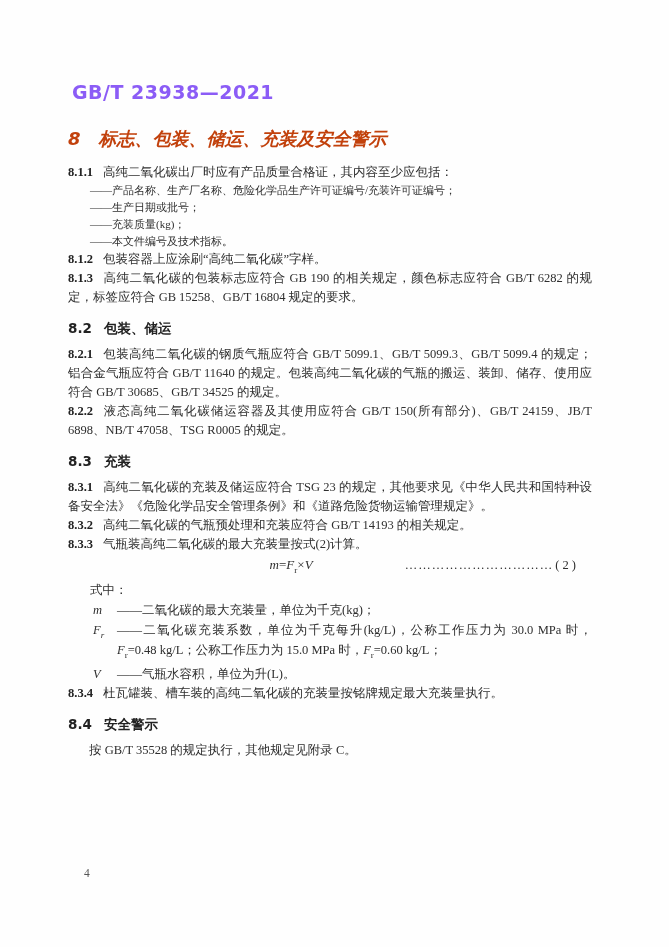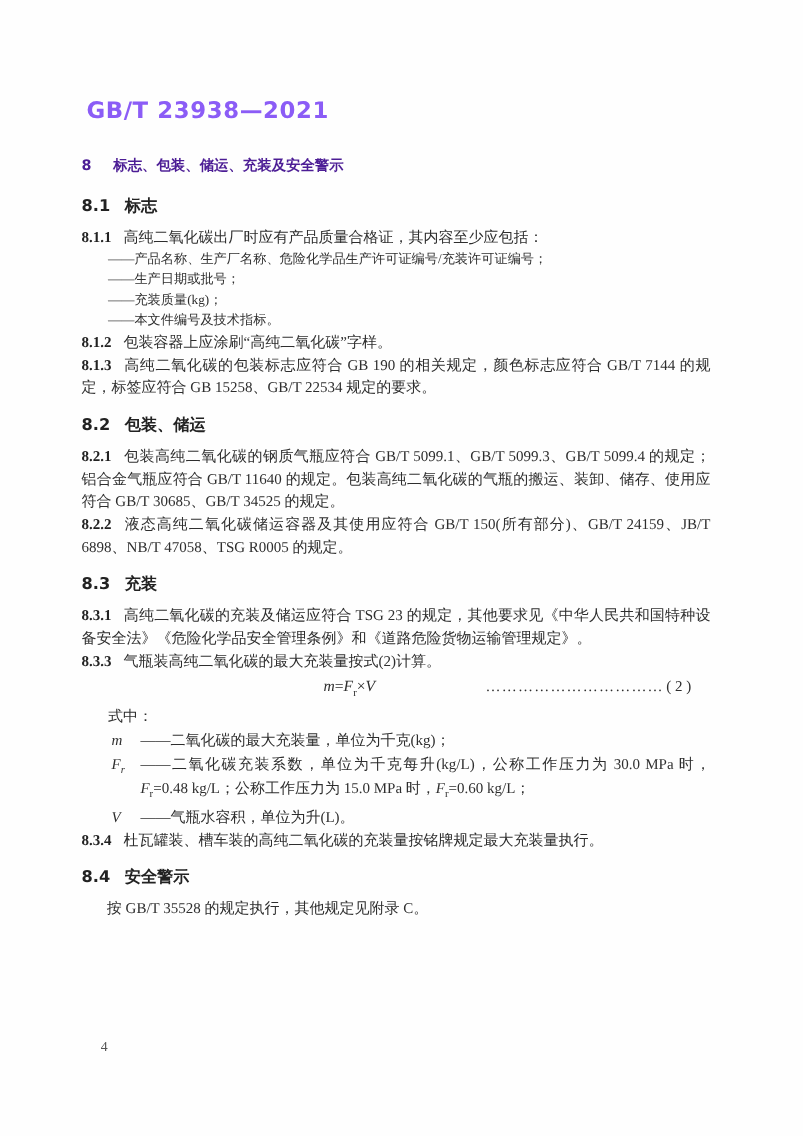--- a/index.html
+++ b/index.html
@@ -15,22 +15,22 @@
     position: absolute; top: 81px; left: 72px;
     font-family: "DejaVu Sans", "Liberation Sans", sans-serif;
     font-weight: bold; font-size: 19px; color: #8b5cf6;
     letter-spacing: 0.5px;
   }
   .content {
     position: absolute; left: 68px; top: 130px; width: 524px;
   }
   .chapter-heading {
     font-family: "DejaVu Sans", "Liberation Sans", sans-serif;
-    font-weight: bold; font-size: 12px; line-height: 17px;
-    color: #4c1d95; margin: 0 0 16px 0;
+    font-weight: bold; font-size: 18px; line-height: 17px;
+    color: #c2410c; margin: 0 0 16px 0; font-style: italic;
   }
   .chapter-heading .num { margin-right: 18px; }
   .section-heading {
     font-family: "DejaVu Sans", "Liberation Sans", sans-serif;
     font-weight: bold; font-size: 13.5px; line-height: 18px;
     color: #222; margin: 12px 0 8px 0;
   }
   .section-heading .num { margin-right: 12px; }
   .clause {
     font-size: 12.5px; line-height: 19px;
@@ -82,58 +82,58 @@
 <body>
 
 <div class="doc-header">GB/T 23938—2021</div>
 
 <div class="content">
 
   <div class="chapter-heading">
     <span class="num">8</span><span>标志、包装、储运、充装及安全警示</span>
   </div>
 
-  <div class="section-heading">
-    <span class="num">8.1</span><span>标志</span>
-  </div>
 
   <p class="clause">
     <b class="cnum">8.1.1</b><span>高纯二氧化碳出厂时应有产品质量合格证，其内容至少应包括：</span>
   </p>
   <div class="dash-list">
     <div class="dash-item">——产品名称、生产厂名称、危险化学品生产许可证编号/充装许可证编号；</div>
     <div class="dash-item">——生产日期或批号；</div>
     <div class="dash-item">——充装质量(kg)；</div>
     <div class="dash-item">——本文件编号及技术指标。</div>
   </div>
 
   <p class="clause">
     <b class="cnum">8.1.2</b><span>包装容器上应涂刷“高纯二氧化碳”字样。</span>
   </p>
   <p class="clause">
-    <b class="cnum">8.1.3</b><span>高纯二氧化碳的包装标志应符合 GB 190 的相关规定，颜色标志应符合 GB/T 7144 的规定，标签应符合 GB 15258、GB/T 22534 规定的要求。</span>
+    <b class="cnum">8.1.3</b><span>高纯二氧化碳的包装标志应符合 GB 190 的相关规定，颜色标志应符合 GB/T 6282 的规定，标签应符合 GB 15258、GB/T 16804 规定的要求。</span>
   </p>
 
   <div class="section-heading">
     <span class="num">8.2</span><span>包装、储运</span>
   </div>
 
   <p class="clause">
     <b class="cnum">8.2.1</b><span>包装高纯二氧化碳的钢质气瓶应符合 GB/T 5099.1、GB/T 5099.3、GB/T 5099.4 的规定；铝合金气瓶应符合 GB/T 11640 的规定。包装高纯二氧化碳的气瓶的搬运、装卸、储存、使用应符合 GB/T 30685、GB/T 34525 的规定。</span>
   </p>
   <p class="clause">
     <b class="cnum">8.2.2</b><span>液态高纯二氧化碳储运容器及其使用应符合 GB/T 150(所有部分)、GB/T 24159、JB/T 6898、NB/T 47058、TSG R0005 的规定。</span>
   </p>
 
   <div class="section-heading">
     <span class="num">8.3</span><span>充装</span>
   </div>
 
   <p class="clause">
     <b class="cnum">8.3.1</b><span>高纯二氧化碳的充装及储运应符合 TSG 23 的规定，其他要求见《中华人民共和国特种设备安全法》《危险化学品安全管理条例》和《道路危险货物运输管理规定》。</span>
+  </p>
+  <p class="clause">
+    <b class="cnum">8.3.2</b><span>高纯二氧化碳的气瓶预处理和充装应符合 GB/T 14193 的相关规定。</span>
   </p>
   <p class="clause">
     <b class="cnum">8.3.3</b><span>气瓶装高纯二氧化碳的最大充装量按式(2)计算。</span>
   </p>
 
   <div class="formula-row">
     <span class="spacer"></span>
     <span class="formula"><i>m</i><span>=</span><i>F</i><sub>r</sub><span>×</span><i>V</i></span>
     <span class="eq-leader">……………………………</span>
     <span class="eq-number">( 2 )</span>

